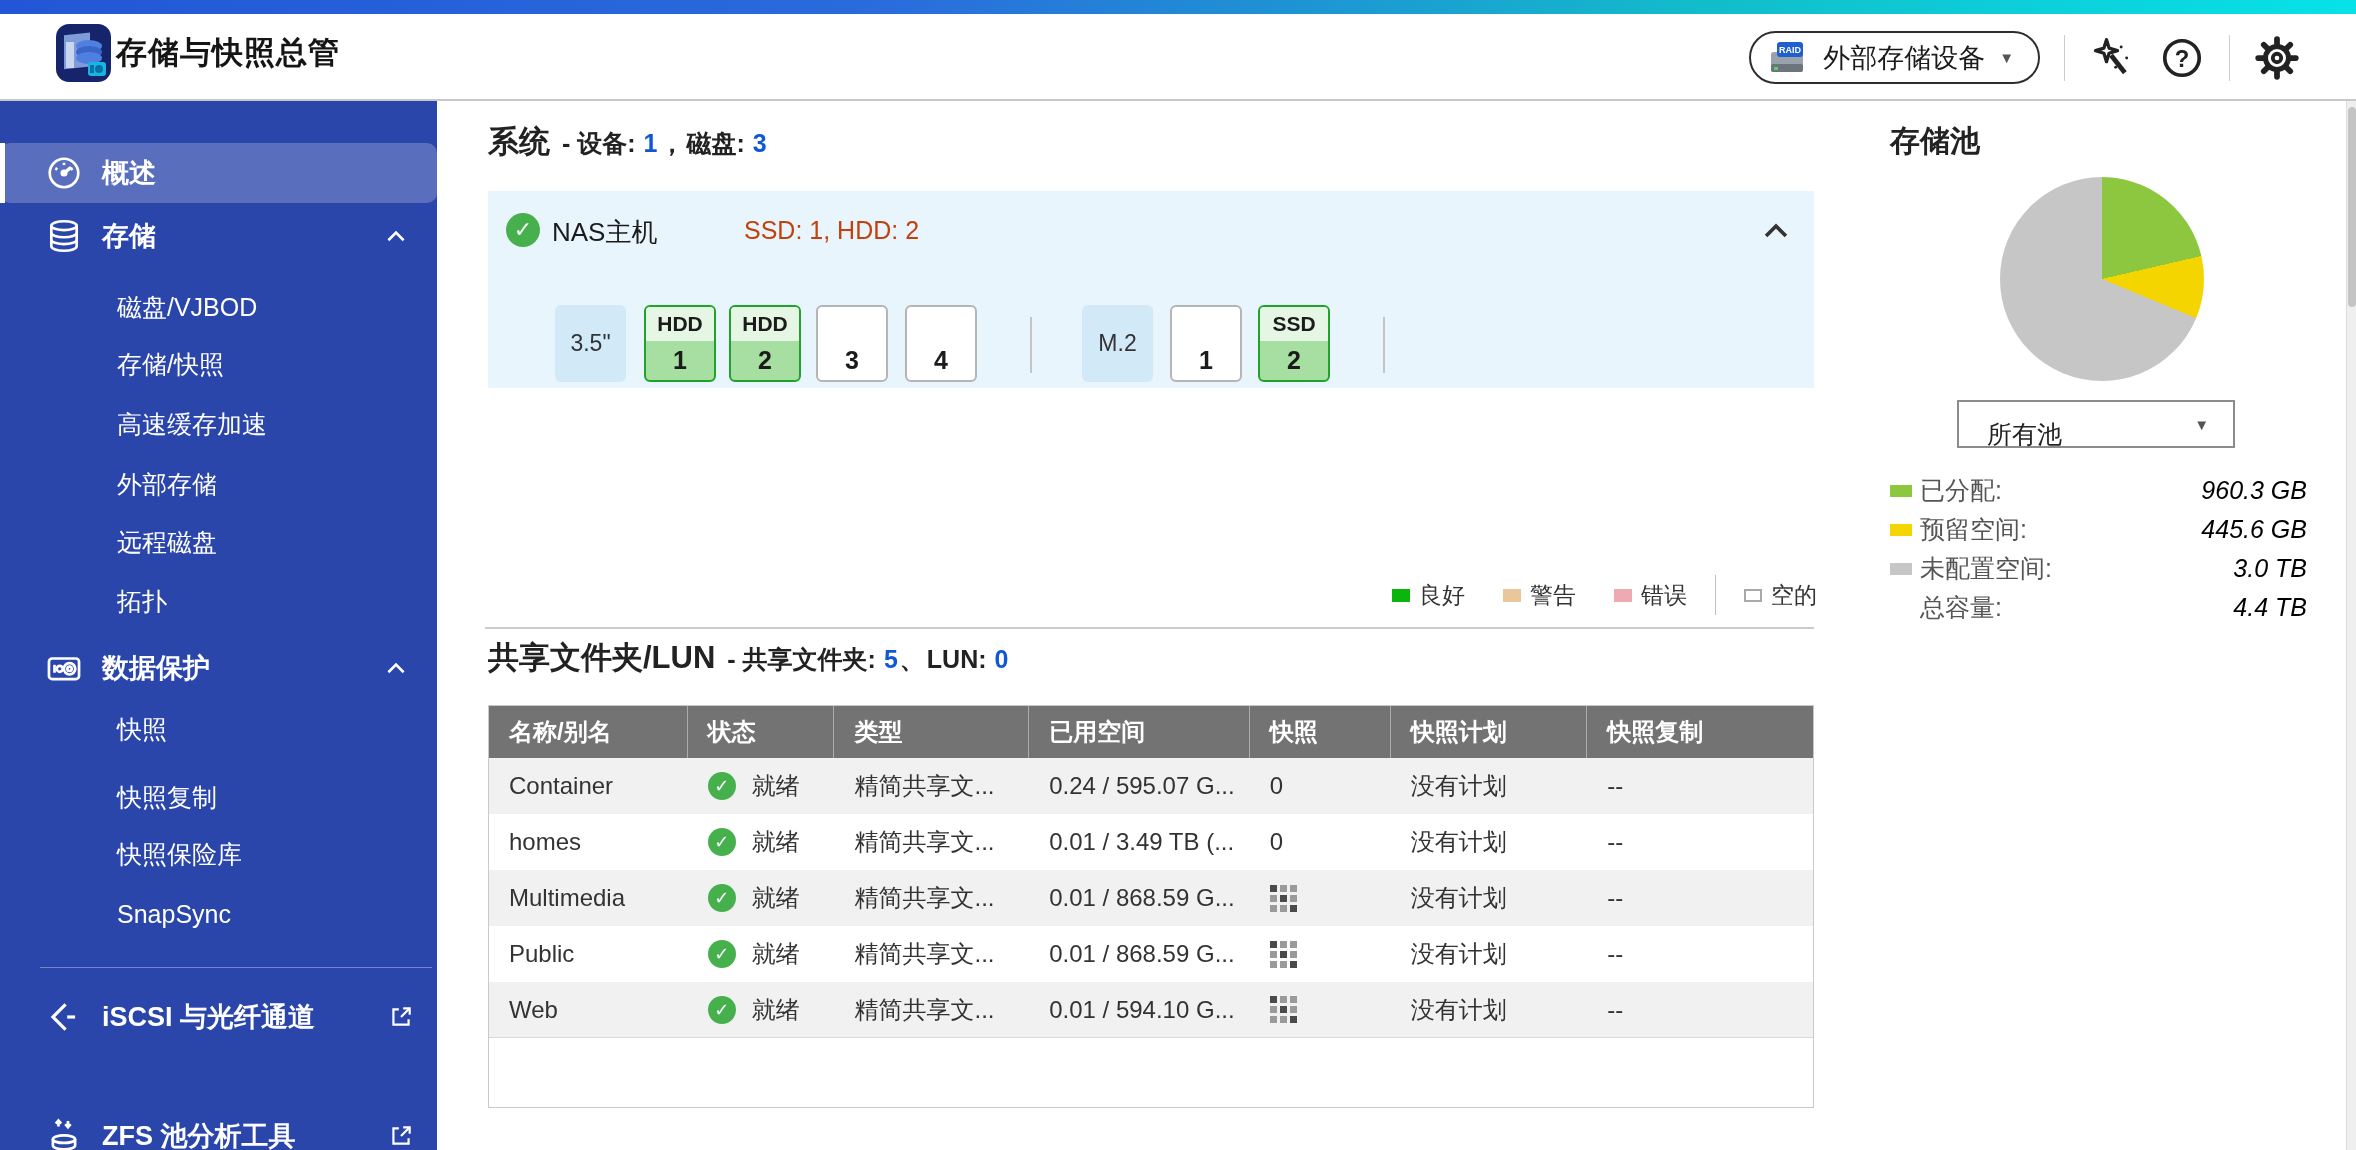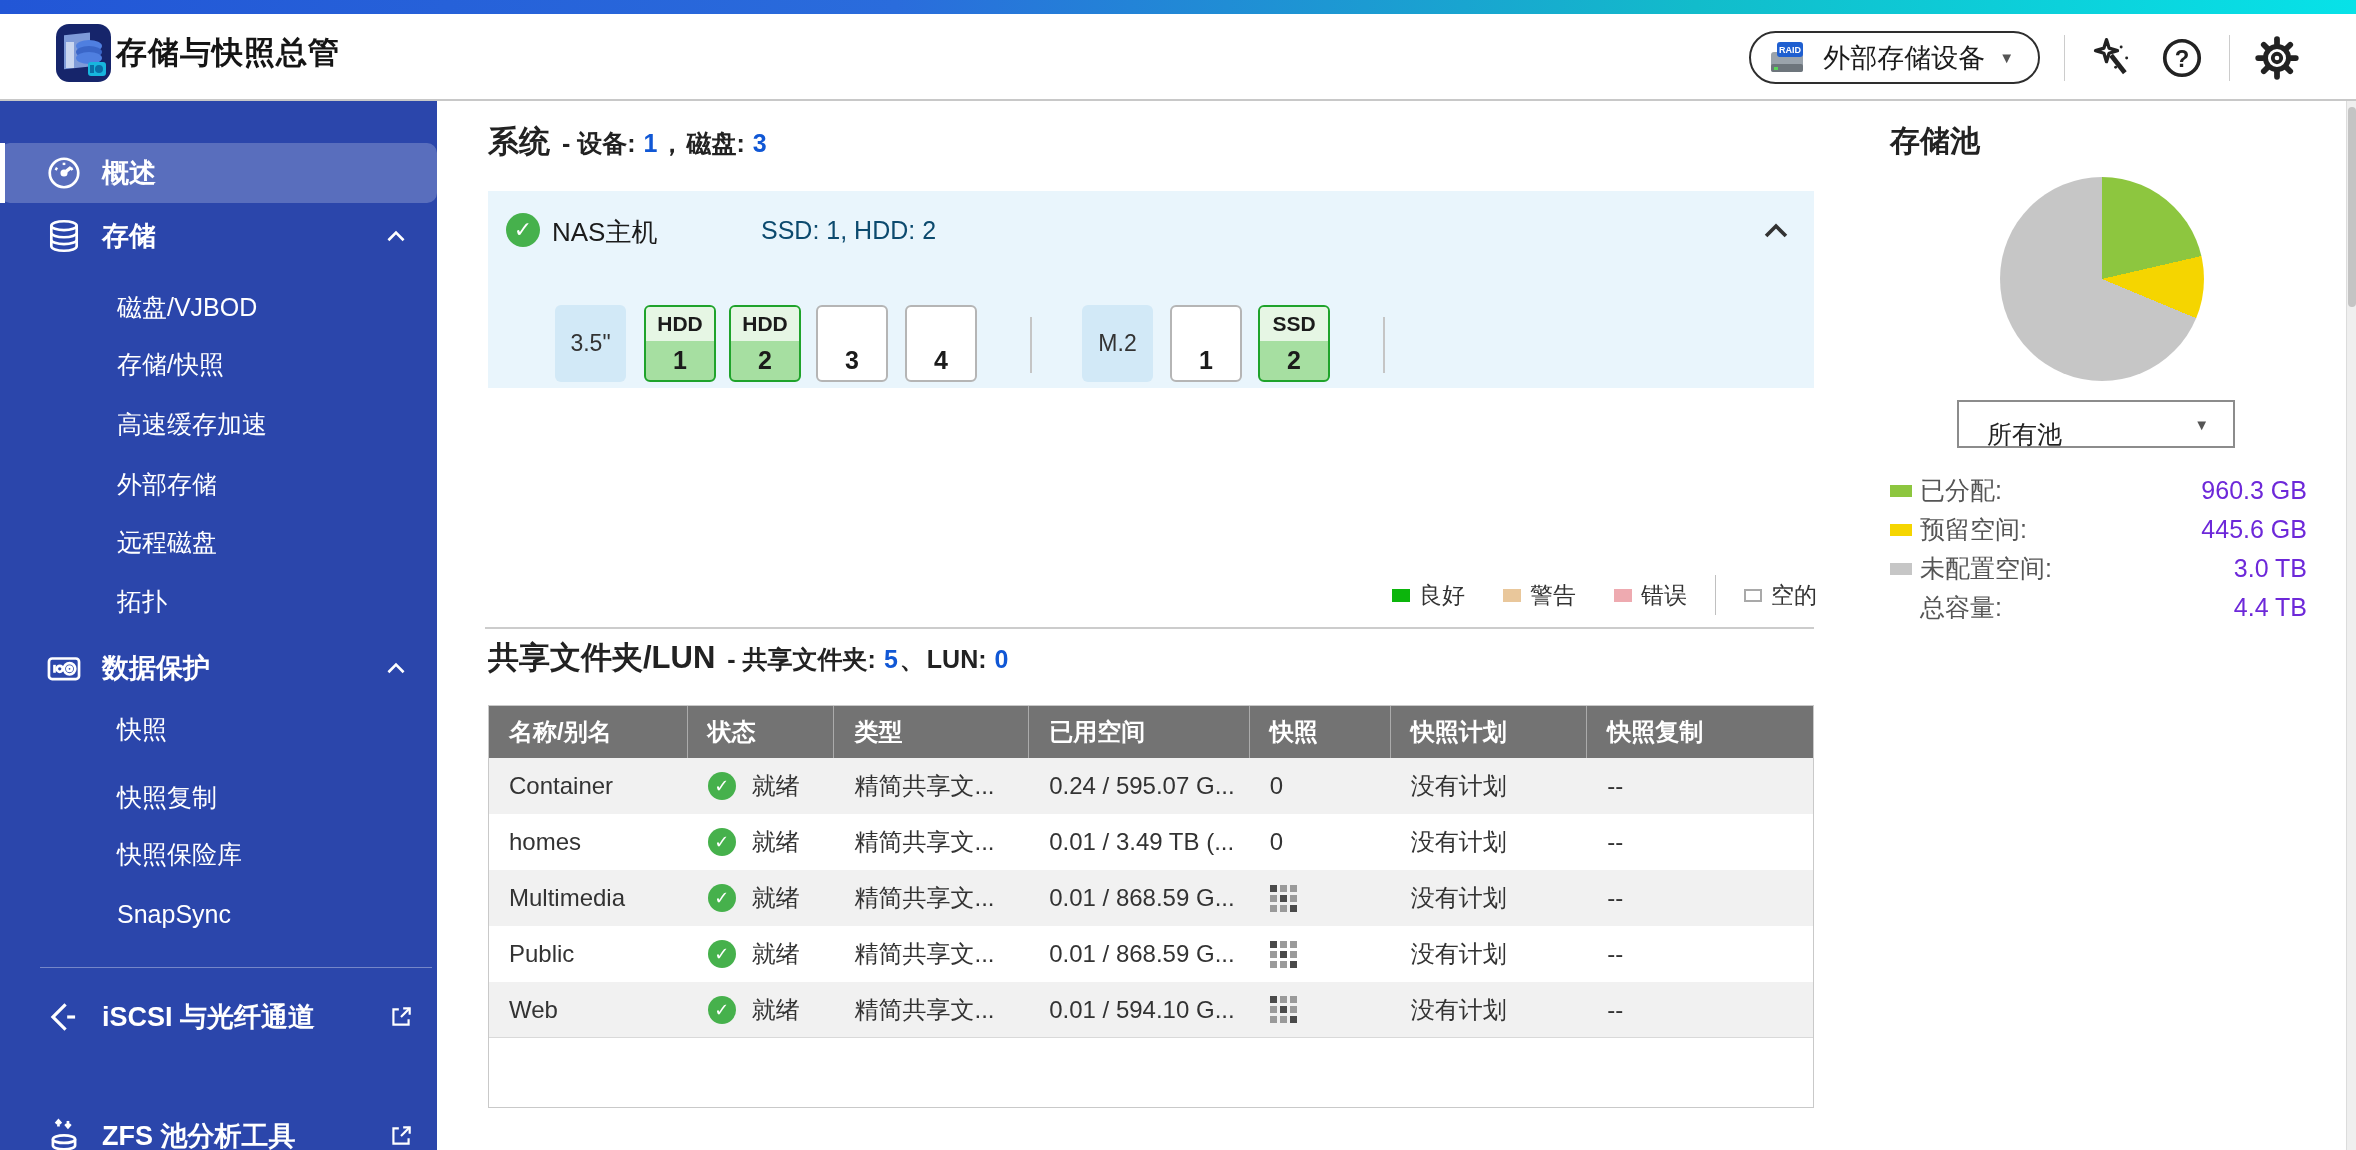--- a/index.html
+++ b/index.html
@@ -37,21 +37,21 @@
   #content { left:437px; top:101px; width:1911px; height:1049px; background:#fff; }
   .sec-title { position:absolute; display:flex; align-items:baseline; white-space:nowrap; }
   .sec-title .big { font-size:31px; font-weight:bold; color:#222; }
   .sec-title .small { font-size:25px; font-weight:bold; color:#222; margin-left:12px; }
   .sec-title .num { font-size:25px; font-weight:bold; color:#1057d5; margin-left:8px; }
 
   
   #nas-panel { left:51px; top:90px; width:1326px; height:197px; background:#e9f5fc; }
   .check-circle { width:34px; height:34px; border-radius:50%; background:#46b14c; color:#fff; font-size:22px; font-weight:bold; display:flex; align-items:center; justify-content:center; }
   #nas-name { position:absolute; left:64px; top:24px; font-size:26px; color:#1b1b1b; }
-  #nas-summary { position:absolute; left:273px; top:25px; font-size:25px; color:#0c4a6e; }
+  #nas-summary { position:absolute; left:256px; top:25px; font-size:25px; color:#c2410c; }
   #nas-collapse { position:absolute; left:1266px; top:18px; width:44px; height:44px; display:flex; align-items:center; justify-content:center; cursor:pointer; }
 
   .bay-label { position:absolute; top:114px; width:71px; height:77px; background:#d2e9f7; border-radius:6px; display:flex; align-items:center; justify-content:center; font-size:23px; color:#333; }
   .slot { position:absolute; top:114px; width:72px; height:77px; border-radius:6px; overflow:hidden; cursor:pointer; display:flex; flex-direction:column; }
   .slot.good { border:2.5px solid #1fa32b; background:#a6dfa1; }
   .slot.empty { border:2px solid #b5b5b5; background:#fff; }
   .slot .top { height:34px; display:flex; align-items:center; justify-content:center; font-size:21px; font-weight:bold; color:#1b1b1b; }
   .slot.good .top { background:#e6f6e4; }
   .slot .bot { flex:1; display:flex; align-items:center; justify-content:center; font-size:25px; font-weight:bold; color:#1b1b1b; }
   .bay-sep { position:absolute; top:126px; width:2px; height:56px; background:#c5c5c5; }
@@ -82,21 +82,21 @@
 
   
   #pool-title { left:1453px; top:20px; height:40px; line-height:40px; font-size:30px; font-weight:bold; color:#222; }
   #pie { left:1563px; top:76px; width:204px; height:204px; border-radius:50%; }
   #pool-select { left:1520px; top:299px; width:278px; height:48px; border:2px solid #8c8c8c; background:#fff; display:flex; align-items:center; cursor:pointer; }
   #pool-select .lbl { font-size:25px; color:#222; margin-left:28px; flex:1;margin-top:20px; }
   #pool-select .caret { margin-right:24px; }
   .pool-row { position:absolute; left:1453px; width:417px; height:39px; display:flex; align-items:center; }
   .pool-sw { width:22px; height:12px; margin-right:8px; flex:none; }
   .pool-lbl { font-size:25px; color:#555; flex:1; white-space:nowrap; }
-  .pool-val { font-size:25px; color:#6d28d9; white-space:nowrap; }
+  .pool-val { font-size:25px; color:#000000; white-space:nowrap;font-style:italic; }
 
   
   #scrollbar { left:2346px; top:101px; width:10px; height:1049px; background:#efefef; border-left:1px solid #dcdcdc; }
   #scroll-thumb { position:absolute; left:1px; top:6px; width:8px; height:200px; border-radius:4px; background:#c4c4c4; }
 
   svg { display:block; }
 </style>
 </head>
 <body>
 

